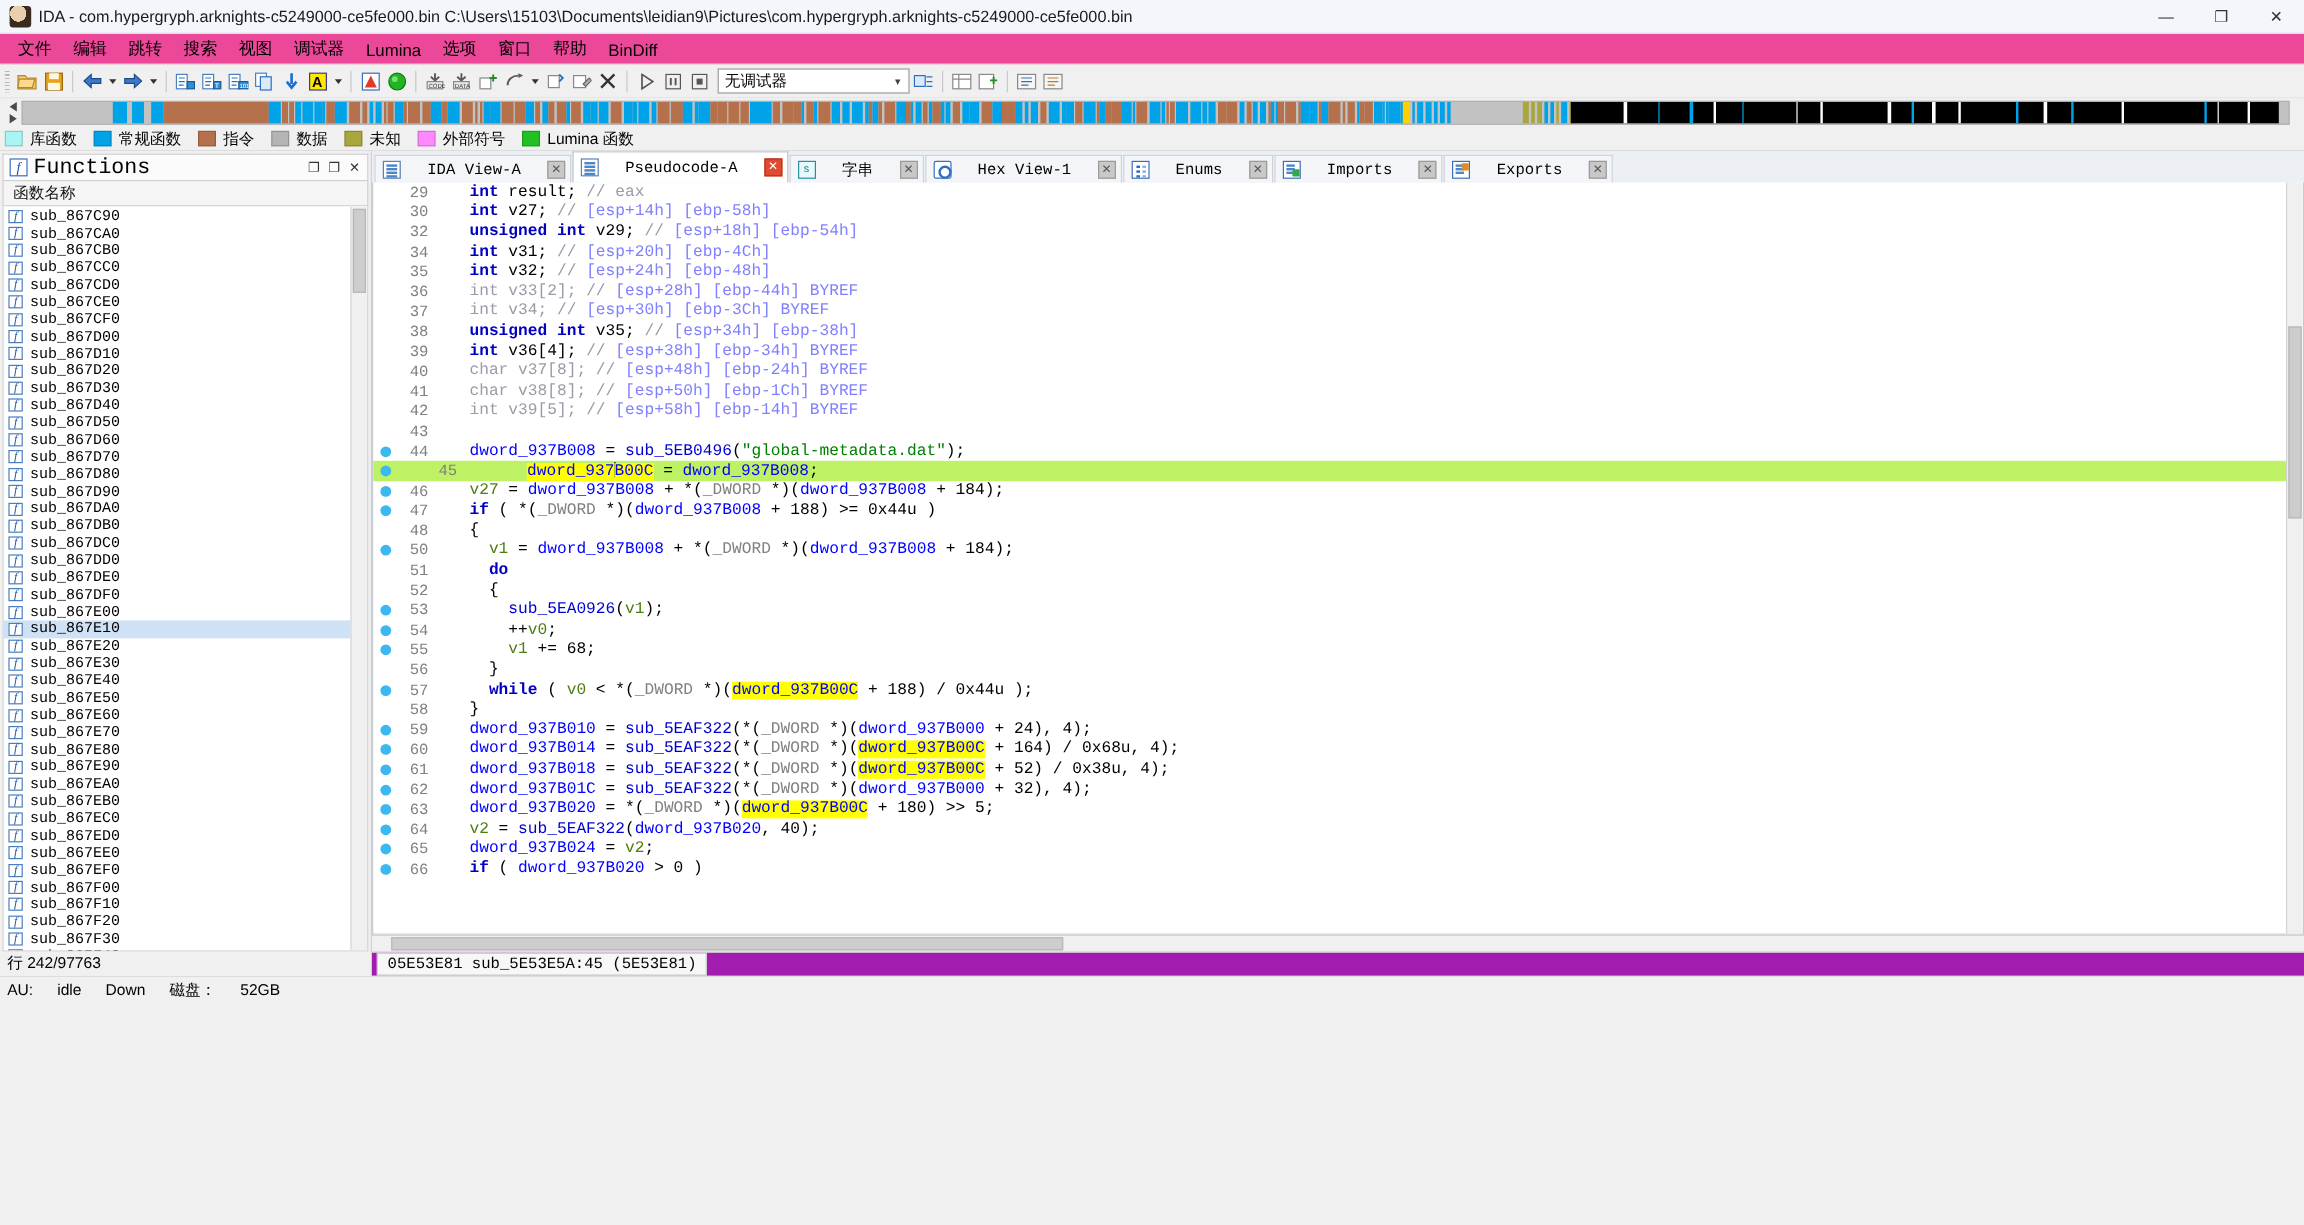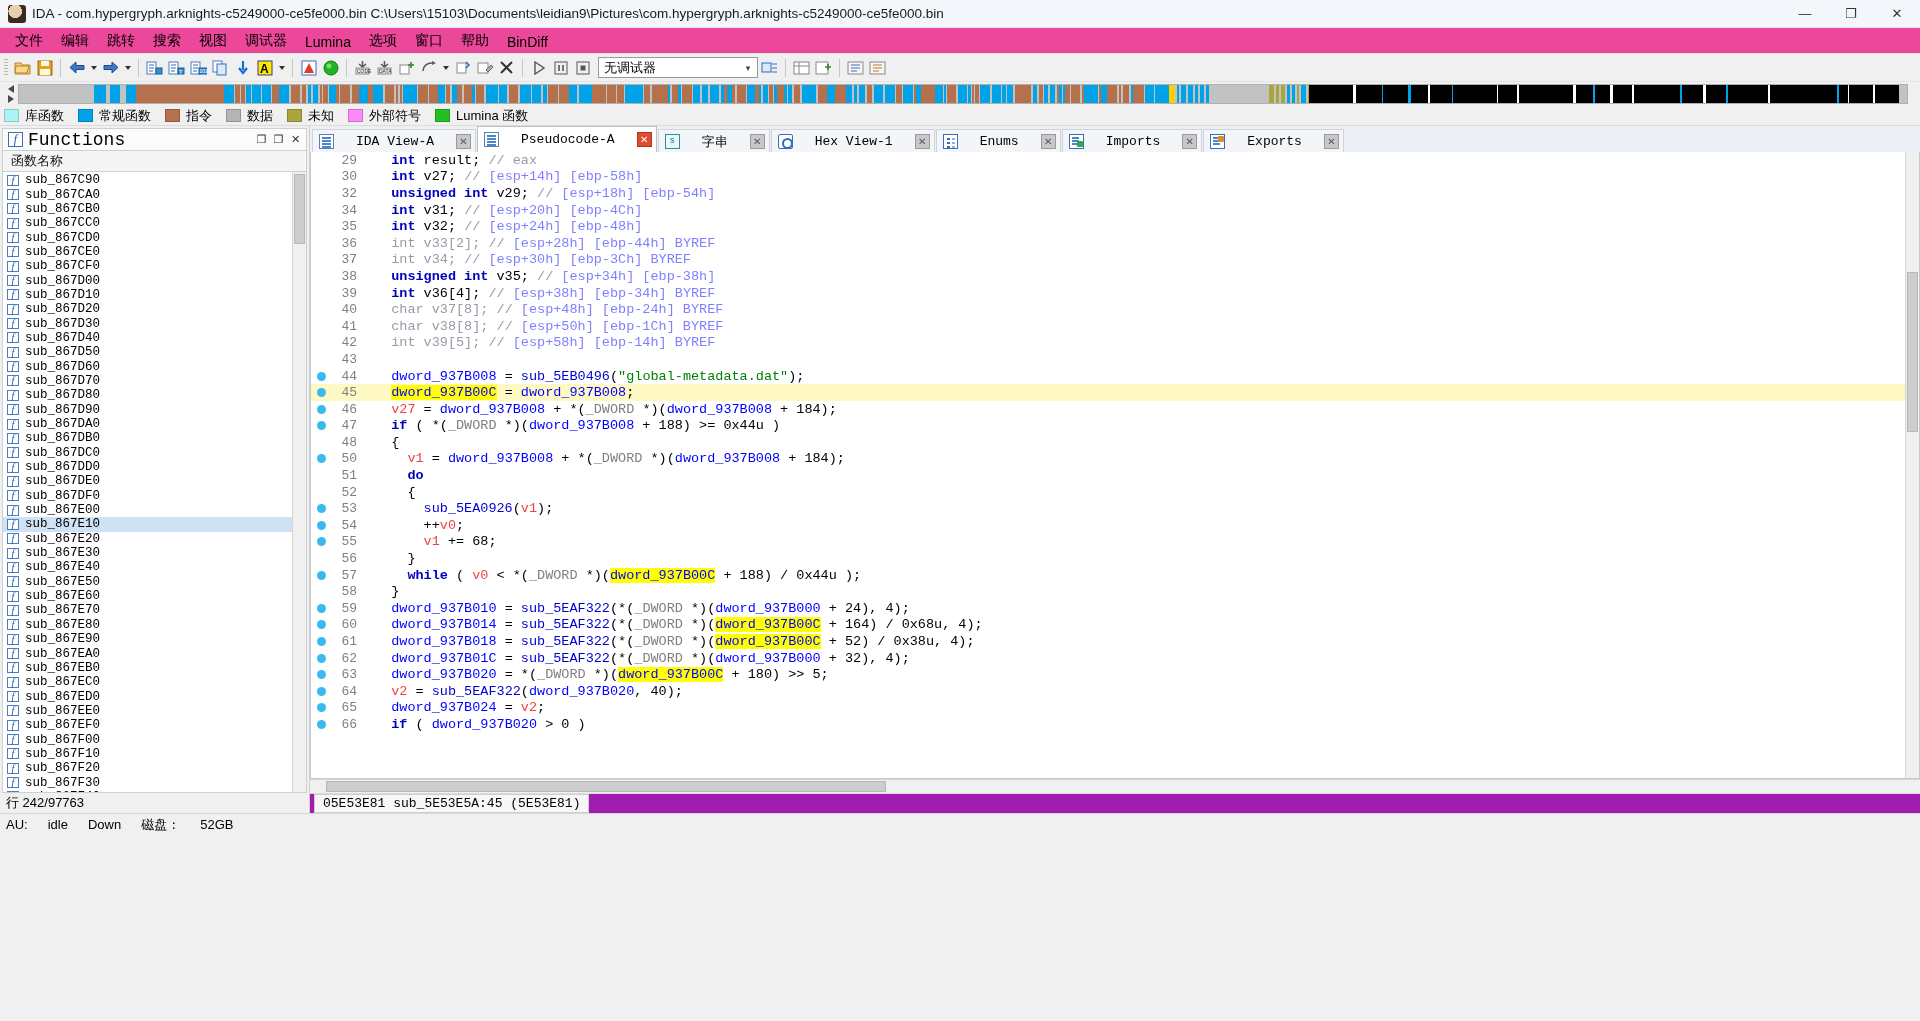--- a/index.html
+++ b/index.html
@@ -185,32 +185,32 @@
   .ic-exp { border:1px solid #3b6fb5; background:#fff; position:relative; }
   .ic-exp:after { content:""; position:absolute; left:2px; top:2px; right:4px; height:2px;
      background:#4b86c8; box-shadow:0 3px 0 #4b86c8, 0 6px 0 #4b86c8; }
   .ic-exp:before { content:""; position:absolute; right:0px; top:1px; width:6px; height:6px; background:#e08a2a; border-radius:1px; z-index:2;}
 
   
   #codewrap { flex: 1; display: flex; background: #fff; border: 1px solid #c6cbd1; border-top: none; min-height:0; }
   #codearea { flex: 1; position: relative; overflow: hidden; }
   #codeinner { position: relative; }
   .cline { height: 16.6px; display: flex; align-items: center; white-space: pre; }
-  .cline.hl { background: #fef9c3; }
+  .cline.hl { background: #bef264; gap: 24px; }
   .bp { width: 20px; flex: none; display: flex; align-items: center; justify-content: center; }
   .bp b { width: 9px; height: 9px; border-radius: 50%; background: #3ab8f0; display: block; }
   .lnum {
     width: 34px; flex: none; text-align: right; padding-right: 8px;
     font-family: "Liberation Mono", monospace; font-size: 13px; color: #808080;
   }
   .ctext { font-family: "Liberation Mono", monospace; font-size: 13.5px; padding-left: 10px; }
   .k  { color: #0000c0; font-weight: bold; }   
   .gl { color: #0000ff; }                      
   .fn { color: #0000d0; }                      
-  .lv { color: #ef4444; }                      
+  .lv { color: #4d7c0f; }                      
   .cm { color: #9a9aa8; }                      
   .cb { color: #8080ff; }                      
   .st { color: #008000; }                      
   .pn { color: #000000; }                      
   .dw { color: #808080; }                      
   .mark { background: #ffff00; }
   .caretbar { display:inline-block; width:1px; height:13px; background:#000; vertical-align:-2px; margin:0 -0.5px; }
   #codevsb { width: 14px; background: #f0f0f0; border-left: 1px solid #d4d4d4; position: relative; flex:none;}
   #codevsb .thumb { position:absolute; left:1px; right:1px; top:120px; height:160px; background:#cdcdcd; border:1px solid #b6b6b6;}
   #codehsb { height: 14px; background: #f0f0f0; border-top: 1px solid #d4d4d4; position: relative; }

